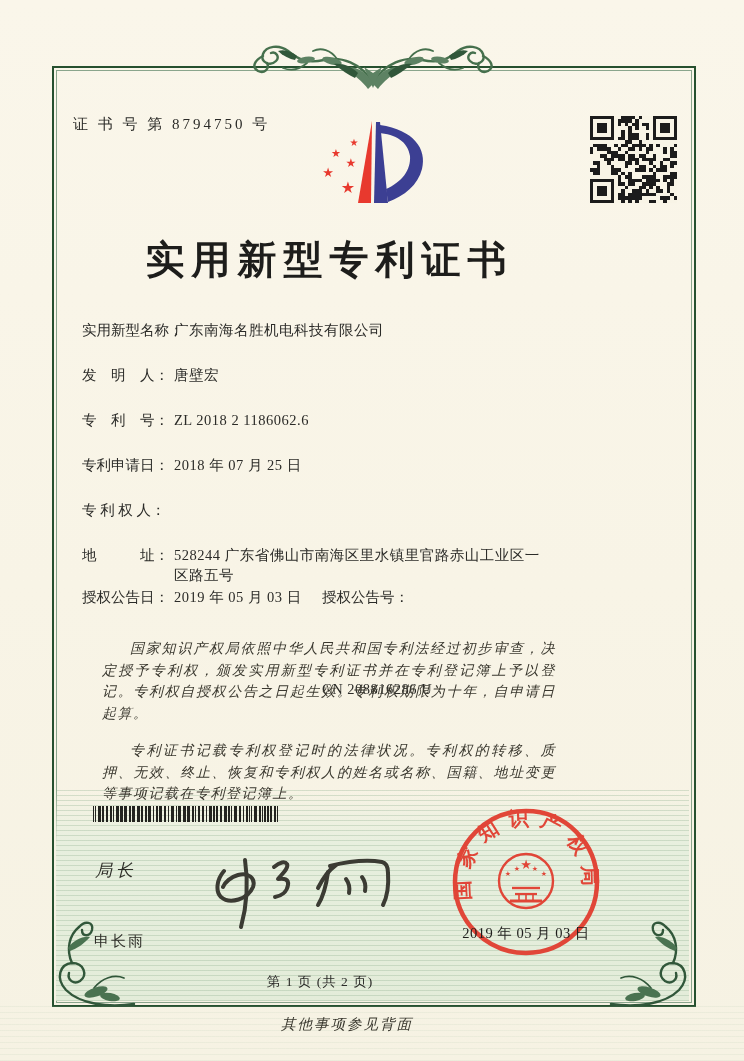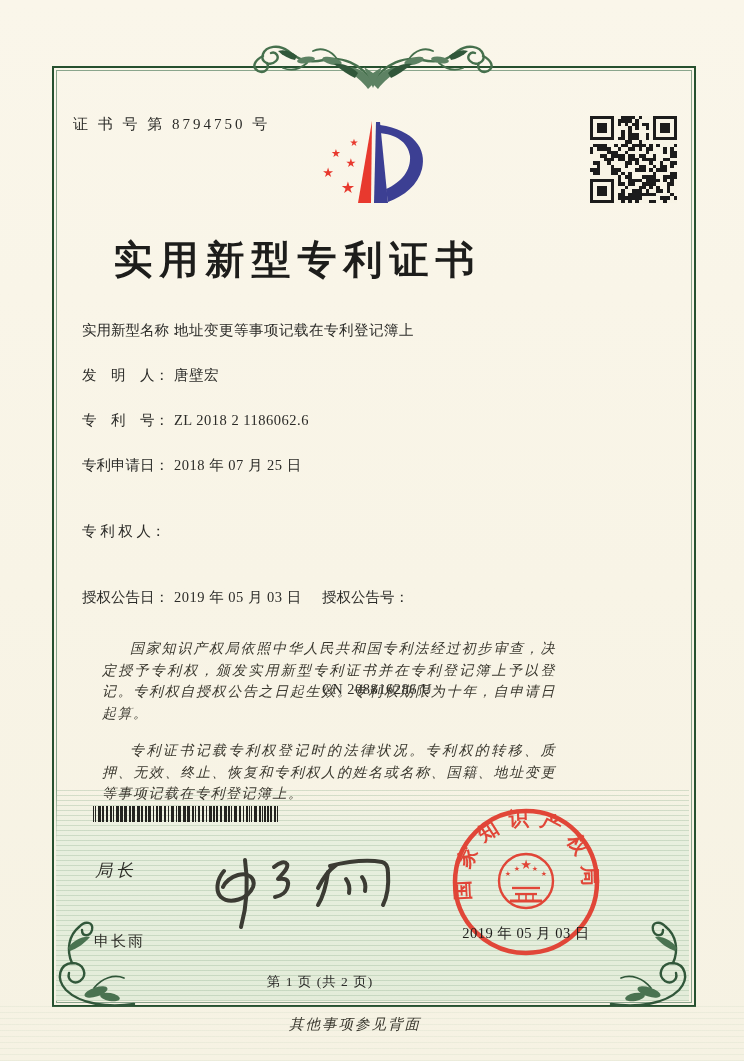--- a/index.html
+++ b/index.html
@@ -19,36 +19,36 @@
       repeating-linear-gradient(180deg, rgba(146,178,146,.34) 0 1px, rgba(0,0,0,0) 1px 5px),
       linear-gradient(180deg, rgba(231,239,222,0) 0, #e7efde 55px, #e3ecd9 100%);
   }
   .wave-faint{
     left:0;top:1006px;width:744px;height:55px;opacity:.45;
     background:repeating-linear-gradient(180deg, rgba(160,188,160,.28) 0 1px, rgba(0,0,0,0) 1px 6px);
   }
   
   .cert-no{left:73px;top:115px;font-size:15px;letter-spacing:3px;color:#2b2b28;text-align:center;}
   .title{left:0;top:233px;width:595px;text-align:center;font-size:39px;font-weight:700;
-         letter-spacing:7px;color:#1d1d1b;}
+         letter-spacing:7px;color:#1d1d1b;padding-left:32px;}
   .field-row{left:82px;display:flex;font-size:14.5px;line-height:20px;color:#2b2b28;}
   .field-row .flabel{width:92px;flex:0 0 92px;white-space:nowrap;}
   .field-row .fvalue{white-space:nowrap;letter-spacing:.5px;}
   .fvalue .l2{display:block;}
   .row-0{top:320px}.row-1{top:365px}.row-2{top:410px}.row-3{top:455px}
-  .row-4{top:521px}.row-5{top:545px}.row-6{top:587px}
+  .row-4{top:500px}.row-5{top:545px}.row-6{top:587px}
   .row-6b{left:322px;top:587px;flex-direction:column;}
   .paras{left:86px;top:622px;width:486px;font-size:14px;line-height:21.5px;
          font-style:italic;letter-spacing:1.5px;text-align:justify;color:#3a382f;}
   .paras p{margin:16px;text-indent:2em;}
   .sig-role{left:95px;top:859px;font-size:17px;letter-spacing:4px;color:#2e2e28;font-style:italic;}
   .sig-name{left:94px;top:894px;font-size:15px;letter-spacing:2px;color:#2e2e28;margin-top:38px;}
   .page-info{left:0;top:973px;width:640px;text-align:center;font-size:13.5px;letter-spacing:1px;color:#2b2b28;}
   .back-note{left:0;top:1015px;width:694px;text-align:center;font-size:14.5px;
-             font-style:italic;letter-spacing:2px;color:#3a382f;margin-left:8px;}
+             font-style:italic;letter-spacing:2px;color:#3a382f;}
   svg{display:block;}
 </style>
 </head>
 <body>
 
 <div class="page">
 
   <div class="abs frame">
     <div class="frame-inner"></div>
   </div>
@@ -360,36 +360,40 @@
         <rect x="0" y="62.64" width="24.36" height="24.36" fill="#1c1c1c"></rect>
         <rect x="3.48" y="66.12" width="17.4" height="17.4" fill="#f8f4e6"></rect>
         <rect x="6.96" y="69.6" width="10.44" height="10.44" fill="#1c1c1c"></rect>
       </svg>
   </div>
 
   <div class="abs title">实用新型专利证书</div>
 
   <div class="abs field-row row-0">
     <span class="flabel">实用新型名称：</span>
-    <span class="fvalue">地址变更等事项记载在专利登记簿上</span>
+    <span class="fvalue">广东南海名胜机电科技有限公司</span>
   </div>
   <div class="abs field-row row-1">
     <span class="flabel">发　明　人：</span>
     <span class="fvalue">唐壁宏</span>
   </div>
   <div class="abs field-row row-2">
     <span class="flabel">专　利　号：</span>
     <span class="fvalue">ZL 2018 2 1186062.6</span>
   </div>
   <div class="abs field-row row-3">
     <span class="flabel">专利申请日：</span>
     <span class="fvalue">2018 年 07 月 25 日</span>
   </div>
   <div class="abs field-row row-4">
     <span class="flabel">专 利 权 人：</span>
+  </div>
+  <div class="abs field-row row-5">
+    <span class="flabel">地　　　址：</span>
+    <span class="fvalue"><span>528244 广东省佛山市南海区里水镇里官路赤山工业区一</span><span class="l2">区路五号</span></span>
   </div>
   <div class="abs field-row row-6">
     <span class="flabel">授权公告日：</span>
     <span class="fvalue">2019 年 05 月 03 日</span>
   </div>
   <div class="abs field-row row-6b">
     <span class="flabel">授权公告号：</span>
     <span class="fvalue">CN 208816286 U</span>
   </div>
 

